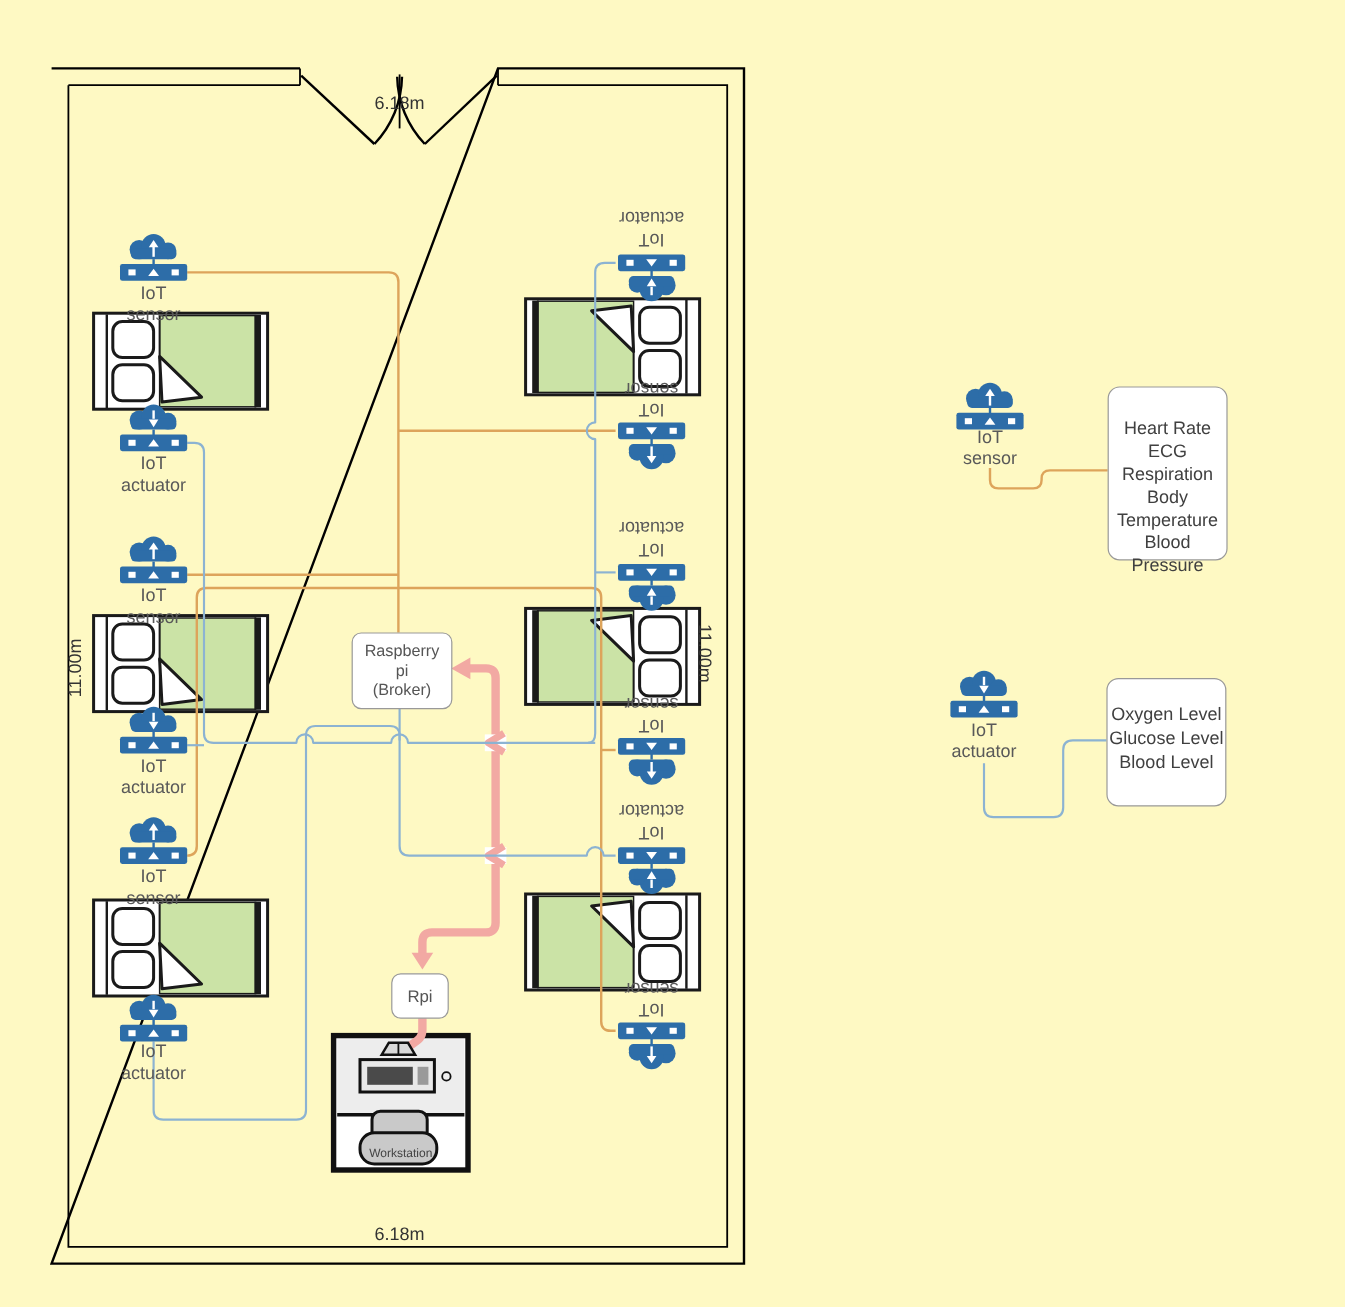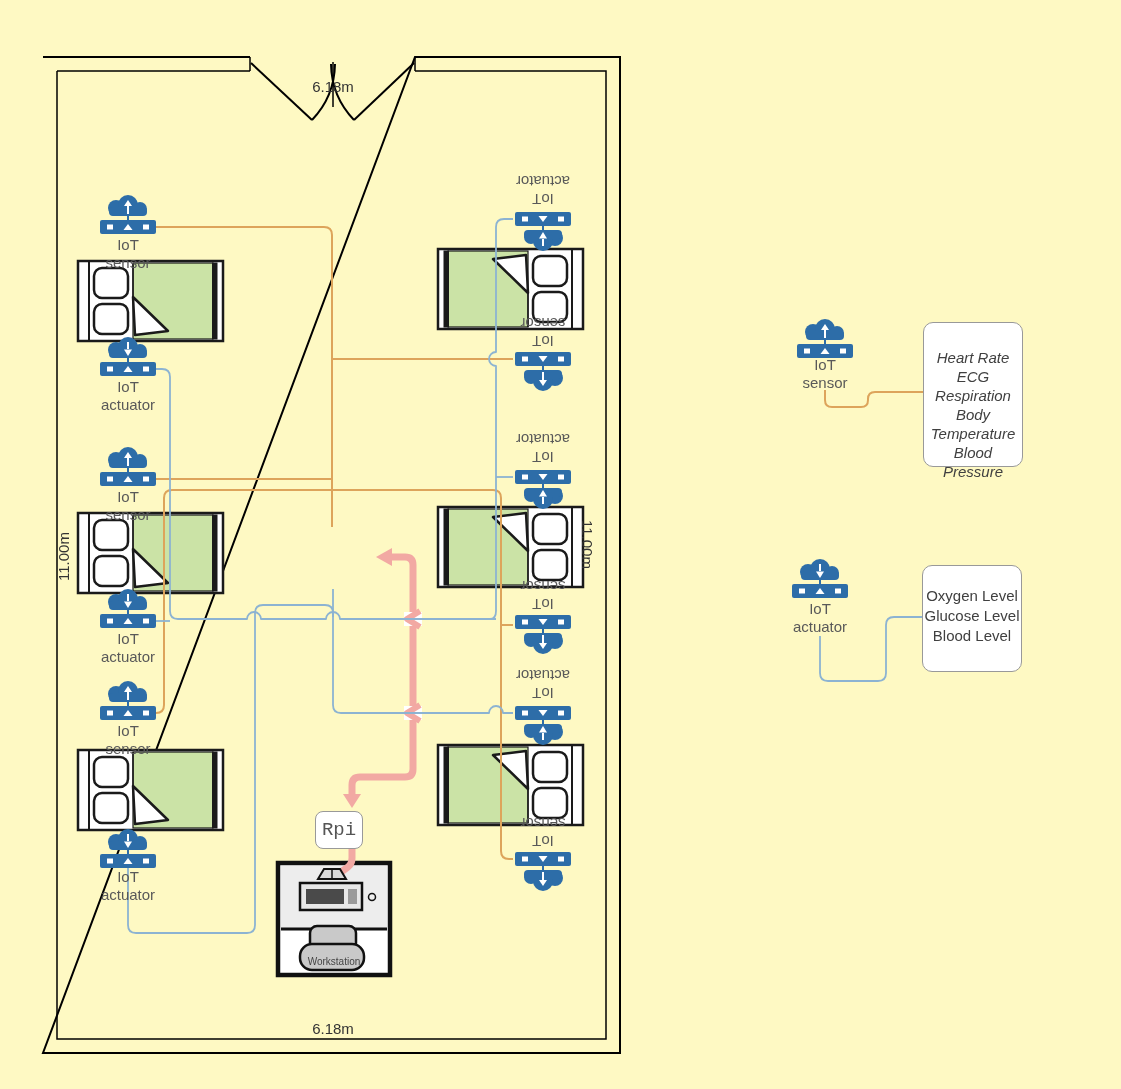--- a/index.html
+++ b/index.html
@@ -218,26 +218,29 @@
 sensor</div>
 <div class="lbl rot180" style="left:498px;top:430px;width:90px;">IoT
 actuator</div>
 <div class="lbl rot180" style="left:498px;top:577px;width:90px;">IoT
 sensor</div>
 <div class="lbl rot180" style="left:498px;top:666px;width:90px;">IoT
 actuator</div>
 <div class="lbl rot180" style="left:498px;top:814px;width:90px;">IoT
 sensor</div>
 
-<div class="node-box" style="left:315px;top:811px;width:46px;height:36px;font-size:19px;font-family:Liberation Mono, monospace;">Rpi</div>
+<div class="node-box" style="left:293px;top:527px;width:82px;height:62px;">Raspberry
+pi
+(Broker)</div>
+<div class="node-box" style="left:326px;top:811px;width:46px;height:36px;font-size:14px;">Rpi</div>
 <div class="lbl" style="left:282px;top:953px;width:104px;color:#444;font-size:10px;">Workstation</div>
 
 <div class="lbl" style="left:780px;top:356px;width:90px;">IoT
 sensor</div>
-<div class="legend-box" style="left:923px;top:322px;width:100px;height:145px;line-height:19px;padding-top:6px;box-sizing:border-box;font-style:italic;">
+<div class="legend-box" style="left:923px;top:322px;width:100px;height:145px;line-height:19px;padding-top:6px;box-sizing:border-box;">
   <div class="inner">Heart Rate
 ECG
 Respiration
 Body
 Temperature
 Blood
 Pressure</div>
 </div>
 
 <div class="lbl" style="left:775px;top:600px;width:90px;">IoT

